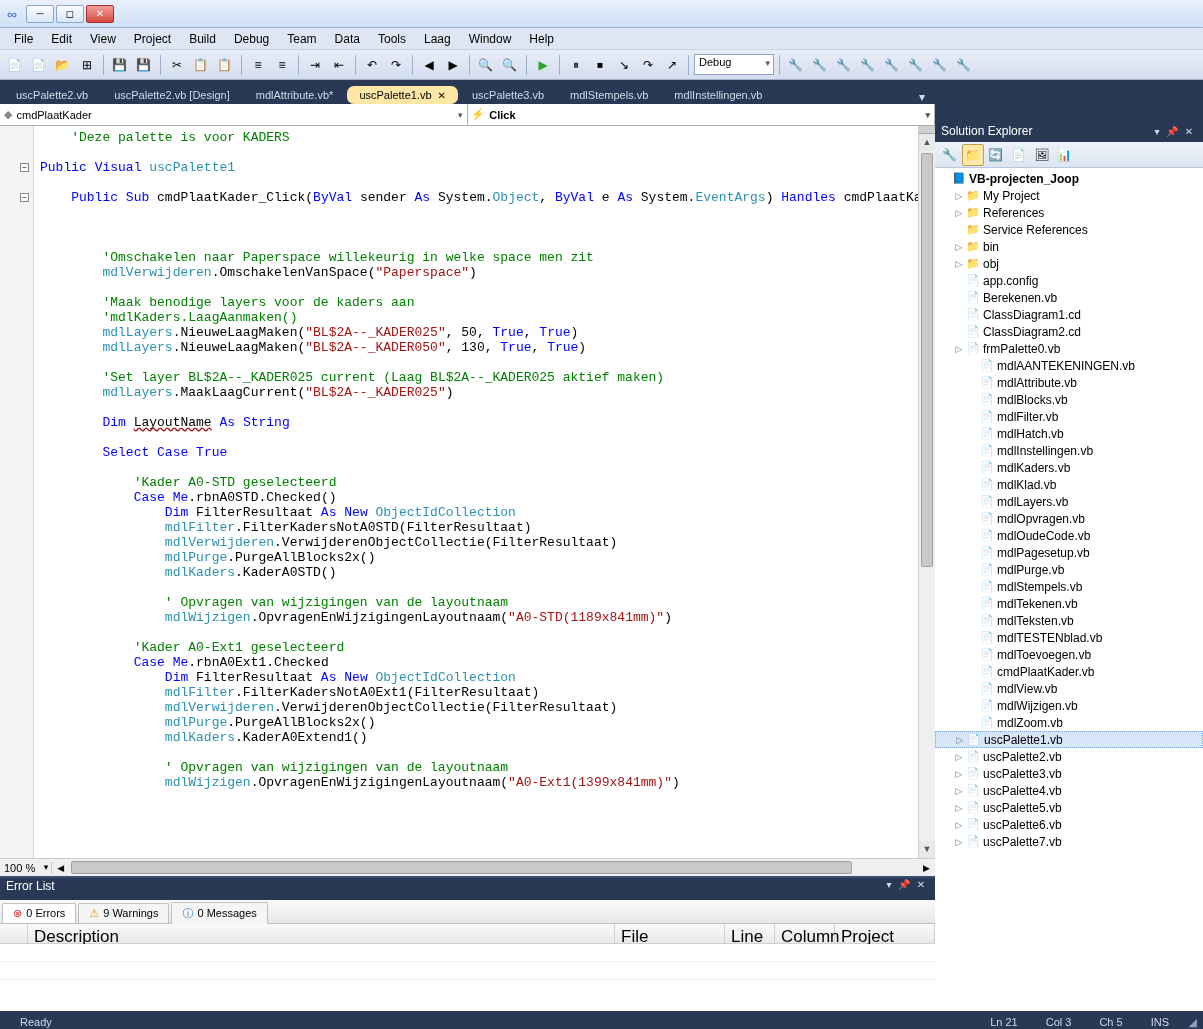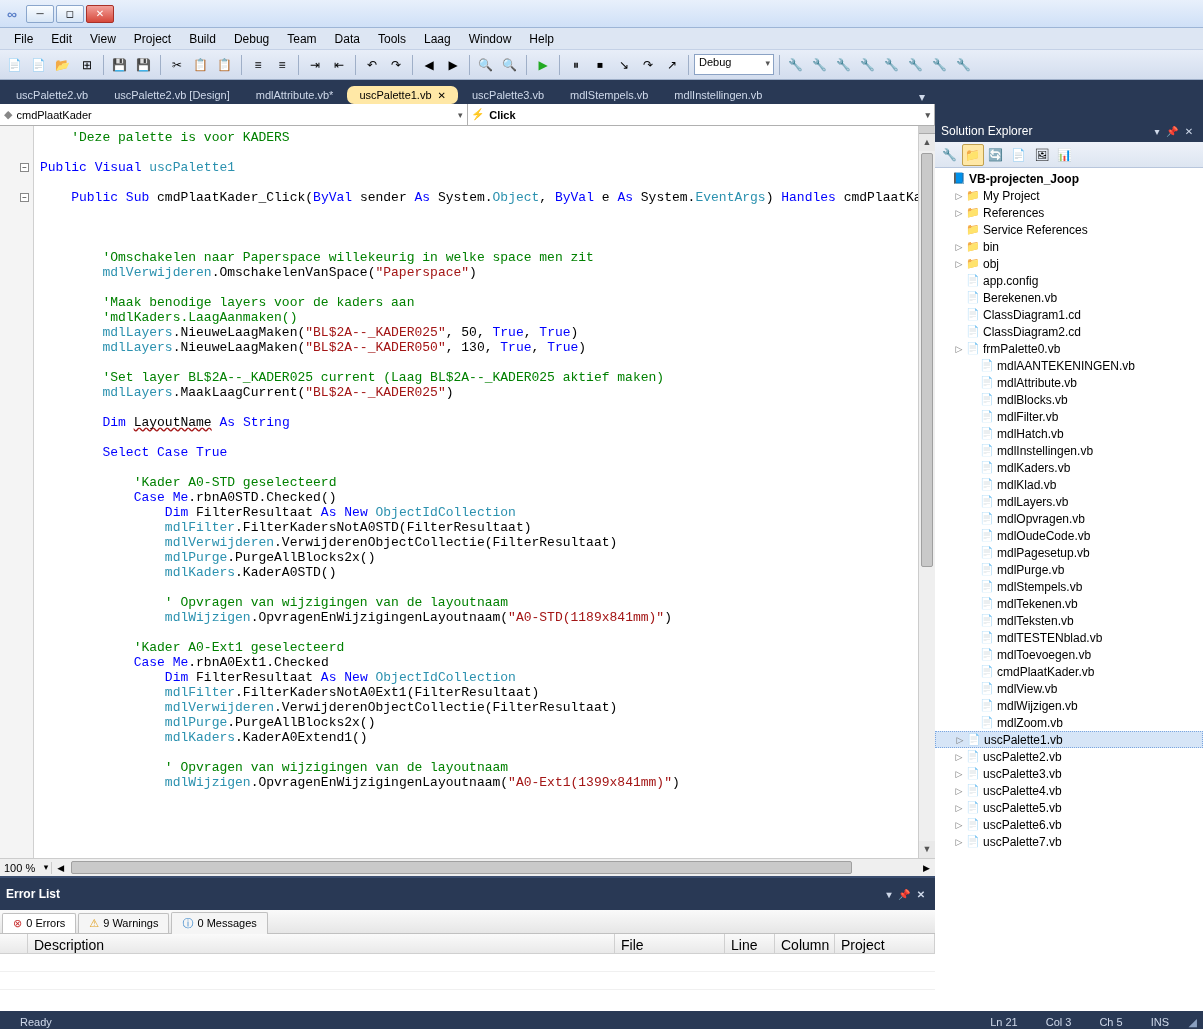--- a/index.html
+++ b/index.html
@@ -63,28 +63,28 @@
 
 .codeftr { height:18px; background:#efefef; display:flex; align-items:center; border-top:1px solid #ccc; font-size:11px; }
 .codeftr .zoom { padding:0 4px; border-right:1px solid #ccc; position:relative; padding-right:16px; }
 .codeftr .zoom::after { content:"▾"; position:absolute; right:3px; font-size:9px; }
 .codeftr .harr { width:17px; text-align:center; font-size:9px; cursor:pointer; }
 .codeftr .htrack { flex:1; background:#efefef; position:relative; height:100%; }
 .codeftr .hthumb { position:absolute; top:2px; bottom:2px; left:2px; width:92%; background:#c9c9c9; border:1px solid #a0a0a0; border-radius:2px; }
 
 
 .errlist { height:135px; display:flex; flex-direction:column; border-top:2px solid #3a4d6f; }
-.panelhdr { height:22px; background:#293955; color:#fff; display:flex; align-items:center; padding:16px 6px; font-size:12px;font-weight:bold; }
+.panelhdr { height:22px; background:#293955; color:#fff; display:flex; align-items:flex-start; padding:1px 6px; font-size:12px; }
 .panelhdr .title { flex:1; }
 .panelhdr .pbtn { width:16px; text-align:center; cursor:pointer; color:#cfd9ea; font-size:10px; }
 .errtabs { height:24px; background:linear-gradient(#fafafa,#e6e6e6); display:flex; align-items:center; border-bottom:1px solid #c0c0c0; padding:2px 2px 0; gap:2px; }
 .errtab { padding:3px 10px; border:1px solid #c0c0c0; border-bottom:none; background:#f5f5f5; font-size:11px; display:flex; align-items:center; gap:4px; cursor:pointer; border-radius:2px 2px 0 0; }
 .errtab.sel { background:#fff; }
 .errgrid { flex:1; background:#fff; display:flex; flex-direction:column; }
-.errcols { height:20px; background:linear-gradient(#fafafa,#e9e9e9); display:flex; border-bottom:1px solid #d0d0d0; font-size:14px; }
+.errcols { height:20px; background:linear-gradient(#fafafa,#e9e9e9); display:flex; border-bottom:1px solid #d0d0d0; font-size:17px; }
 .errcols > div { padding:3px 6px; border-right:1px solid #d0d0d0; }
 .errrows { flex:1; background:#fff; }
 .errrows .row { height:18px; border-bottom:1px solid #f0f0f0; }
 
 
 .sehdr { height:22px; background:#293955; color:#fff; display:flex; align-items:center; padding:0 6px; font-size:12px;margin-top:40px; }
 .sehdr .title { flex:1; }
 .sehdr .pbtn { width:16px; text-align:center; cursor:pointer; color:#cfd9ea; font-size:10px; }
 .setoolbar { height:26px; background:linear-gradient(#eef2f9,#dde5f1); display:flex; align-items:center; padding:0 4px; gap:1px; border-bottom:1px solid #b8c6dc; }
 .sebtn { width:22px; height:22px; display:flex; align-items:center; justify-content:center; cursor:pointer; font-size:12px; border:1px solid transparent; border-radius:2px; }

